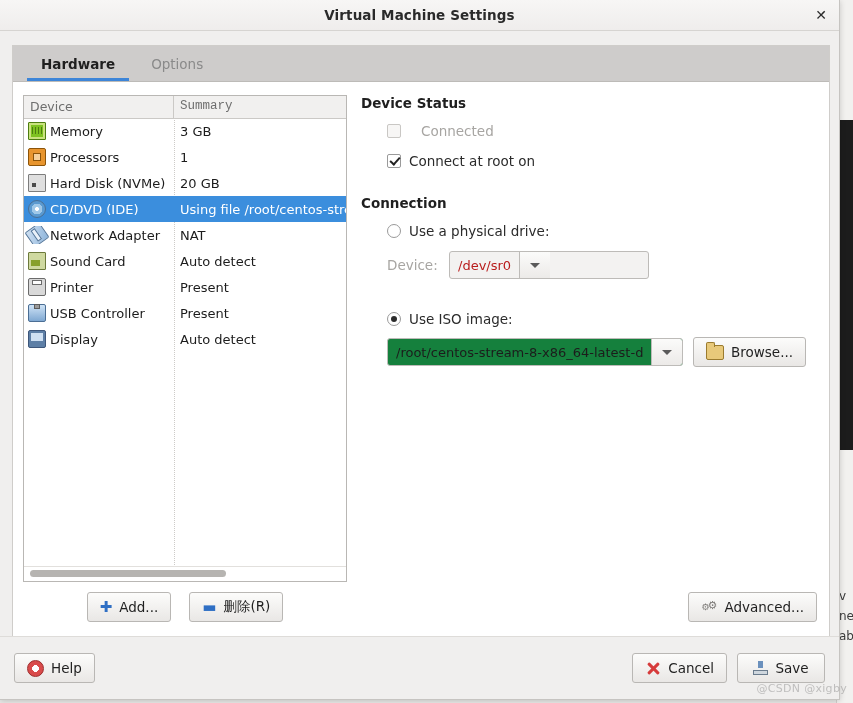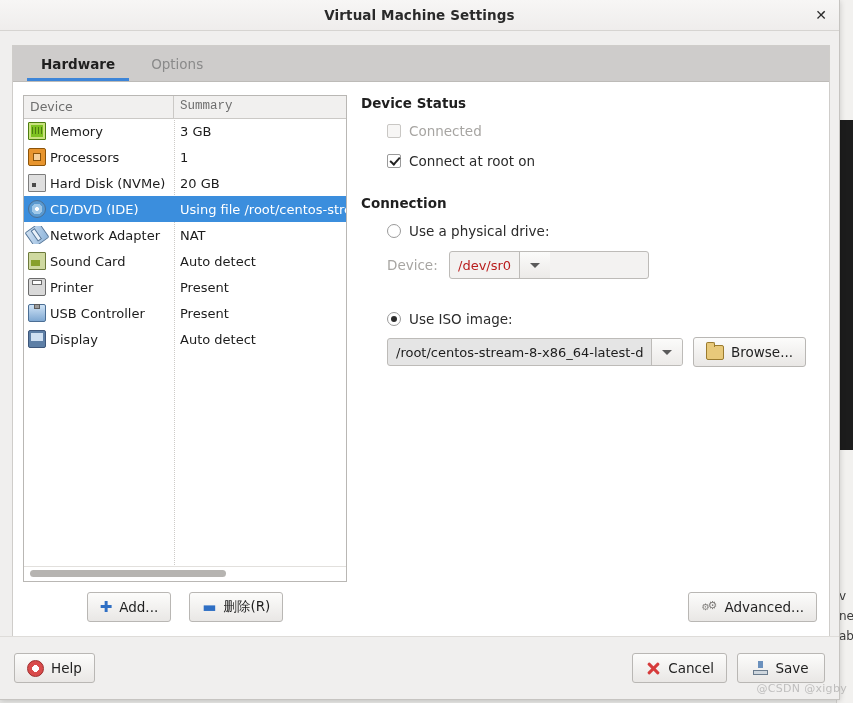--- a/index.html
+++ b/index.html
@@ -295,21 +295,21 @@
     flex: 0 0 14px;
     cursor: pointer;
   }
   .rbtn.selected::after {
     content:"";
     position:absolute; left:3px; top:3px;
     width:6px; height:6px;
     border-radius:50%;
     background:#2b2b2b;
   }
-  .lbl-disabled { color:#a7a5a2; }
+  .lbl-disabled { color:#a7a5a2;margin-left:12px; }
 
   .field-row {
     display: flex;
     align-items: center;
     margin: 0 0 0 26px;
   }
   .field-label {
     width: 62px;
     font-size: 13.5px;
     color: #a7a5a2;
@@ -336,21 +336,21 @@
     border-left: 1px solid #bdbbb8;
     display: flex; align-items: center; justify-content: center;
     background: linear-gradient(#fbfbfa,#eceae8);
   }
   .arrow-down {
     width: 0; height: 0;
     border-left: 5px solid transparent;
     border-right: 5px solid transparent;
     border-top: 5px solid #5a5a5a;
   }
-  .combo.enabled { background:#e5e5e5; }
+  .combo.enabled { background:#15803d; }
   .combo.enabled .combo-text { color:#1c1c1c; }
 
   #iso-combo { width: 296px; }
   #device-combo { width: 200px; }
 
   .btn {
     height: 30px;
     min-width: 70px;
     padding: 0 12px;
     border: 1px solid #b9b7b4;

